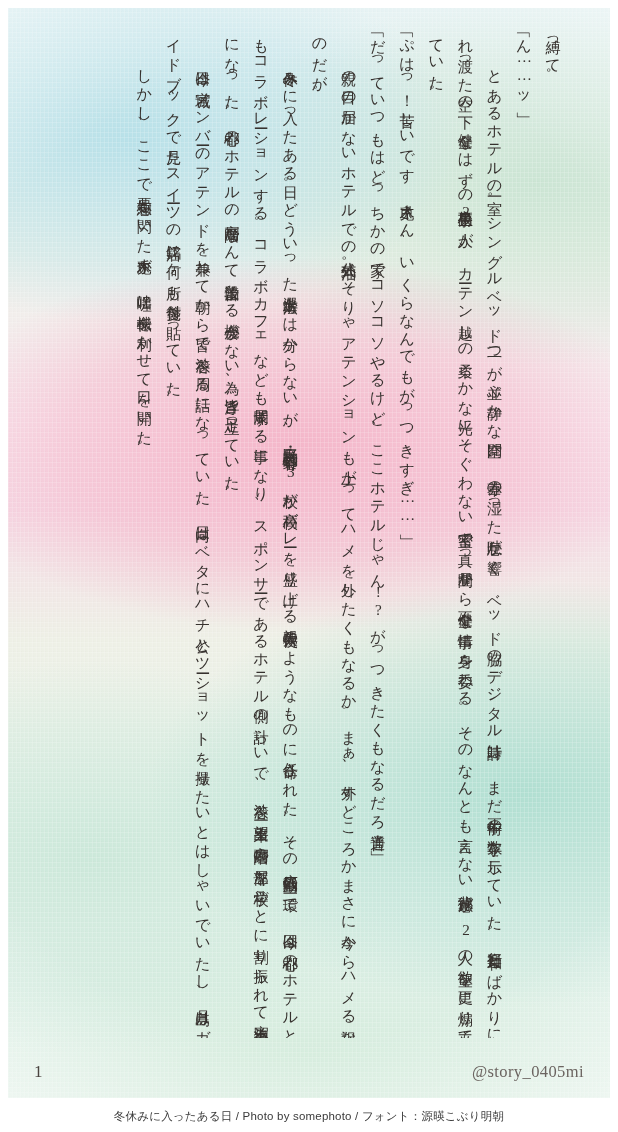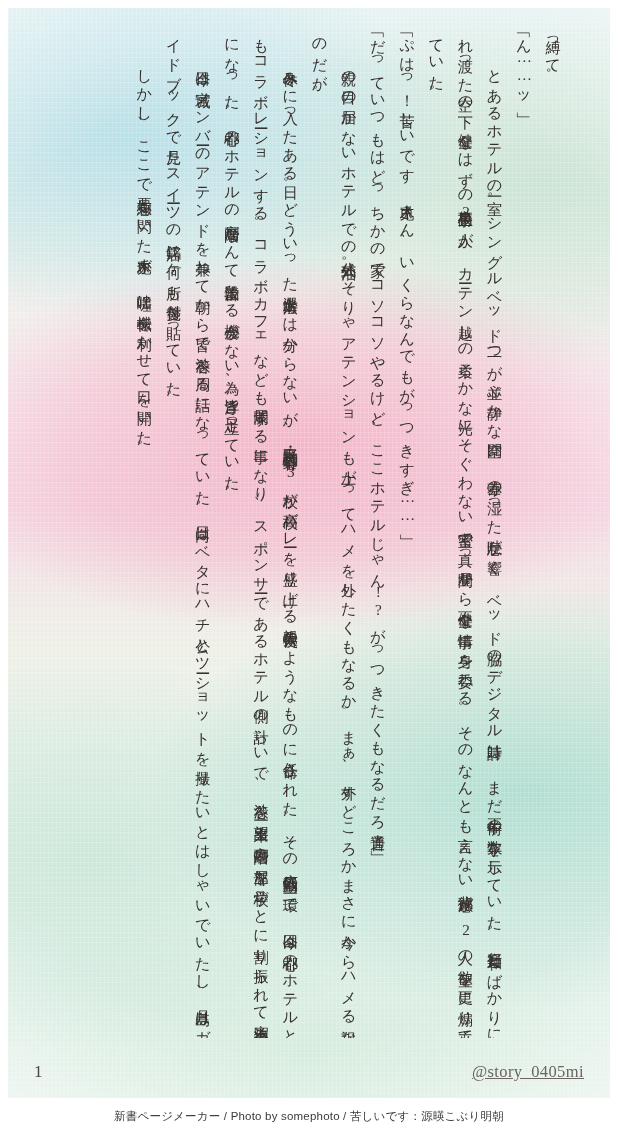--- a/index.html
+++ b/index.html
@@ -104,21 +104,20 @@
     color: #4a4440;
   }
   #pagenum {
     font-size: 17px;
     letter-spacing: 0.5px;
   }
   #handle {
     font-size: 16.5px;
     color: #6b6460;
     letter-spacing: 0.4px;
-    text-decoration: underline;
   }
 
   
   #credit {
     position: absolute;
     left: 0;
     top: 1100px;
     width: 618px;
     height: 32px;
     display: flex;
@@ -138,15 +137,15 @@
 
   <div id="paper"></div>
 
   <div id="vtext"><p class="para noindent">縛って。</p><p class="para noindent">「ん……ッ」</p><p class="para">　とあるホテルの一室。シングルベッド二つが並ぶ静かな空間に、赤葦の湿った吐息が響く。ベッド脇のデジタル時計は、まだ正午前の数字を示していた。行楽日和とばかりに晴れ渡った空の下、健全なはずの高校生男子2人が、カーテン越しの柔らかな光にそぐわない密室で真っ昼間から不健全な情事に身を委ねる。そのなんとも言えない背徳感が、2人の欲望を更に煽り立てていた。</p><p class="para noindent">「ぷはっ！苦しいです　木兎さん、いくらなんでもがっつきすぎ……」</p><p class="para noindent">「だっていつもはどっちかの家でコソコソやるけど、ここホテルじゃん!?がっつきたくもなるだろ普通！」</p><p class="para">　親の目の届かないホテルでの公式外泊。そりゃアテンションも上がってハメを外したくもなるか。まぁ、外すどころかまさに今からハメる訳なのだが。</p><p class="para">　冬休みに入ったある日。どういった選出方法かは分からないが、烏野・音駒・梟谷の3校が高校バレーを盛り上げる親善大使のようなものに任命された。その広報活動の一環で、今回は都心のホテルともコラボレーションする。コラボカフェなども展開する事になり、スポンサーであるホテル側の計らいで、渋谷を一望出来る高層階の部屋を学校ごとに割り振られて宿泊出来る事になった。都心のホテルの高層階なんて普段泊まる機会がない為、皆浮き足立っていた。</p><p class="para">　今日は宮城メンバーのアテンドを兼ねて朝から皆で渋谷を周る話になっていた。日向はベタにハチ公とツーショットを撮りたいとはしゃいでいたし、月島はガイドブックで見たスイーツの銘店に何ヶ所も付箋を貼っていた。</p><p class="para">　しかし、ここで悪知恵を閃いた木兎が、咄嗟に機転を利かせて口を開いた。</p></div>
 
   <div id="footrow">
     <div id="pagenum">1</div>
     <div id="handle">@story_0405mi</div>
   </div>
 
-  <div id="credit">新書ページメーカー / Photo by somephoto / 苦しいです：源暎こぶり明朝</div>
+  <div id="credit">冬休みに入ったある日 / Photo by somephoto / フォント：源暎こぶり明朝</div>
 
 </div>
 
 </body></html>

